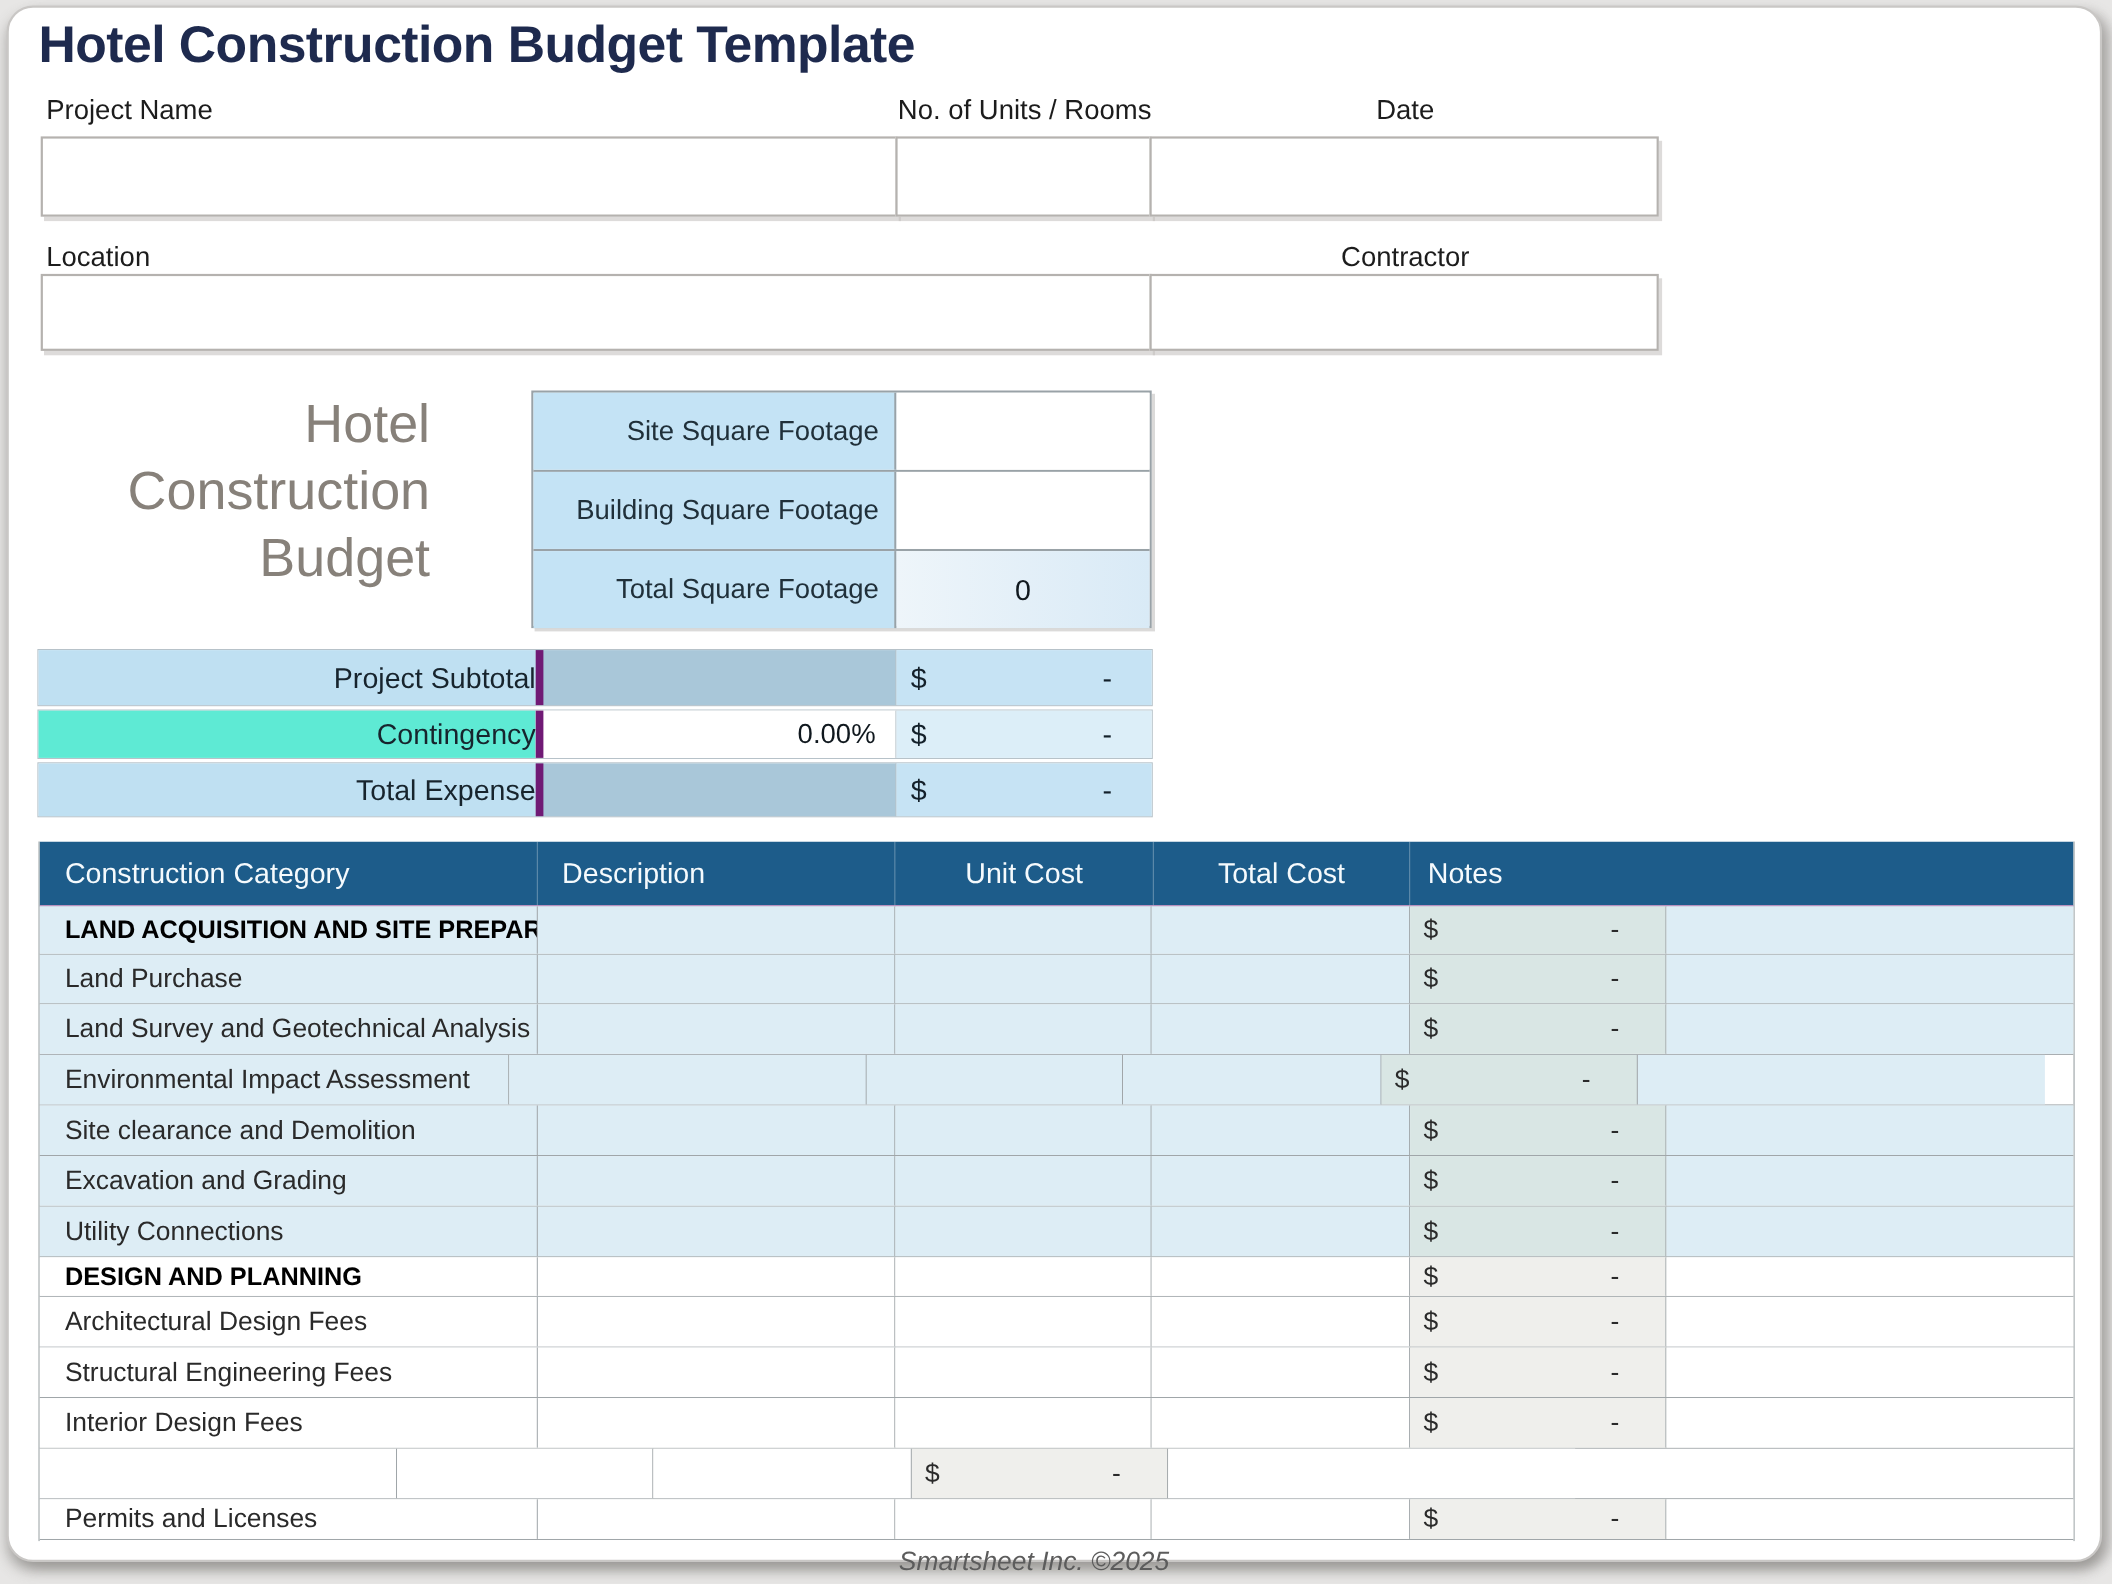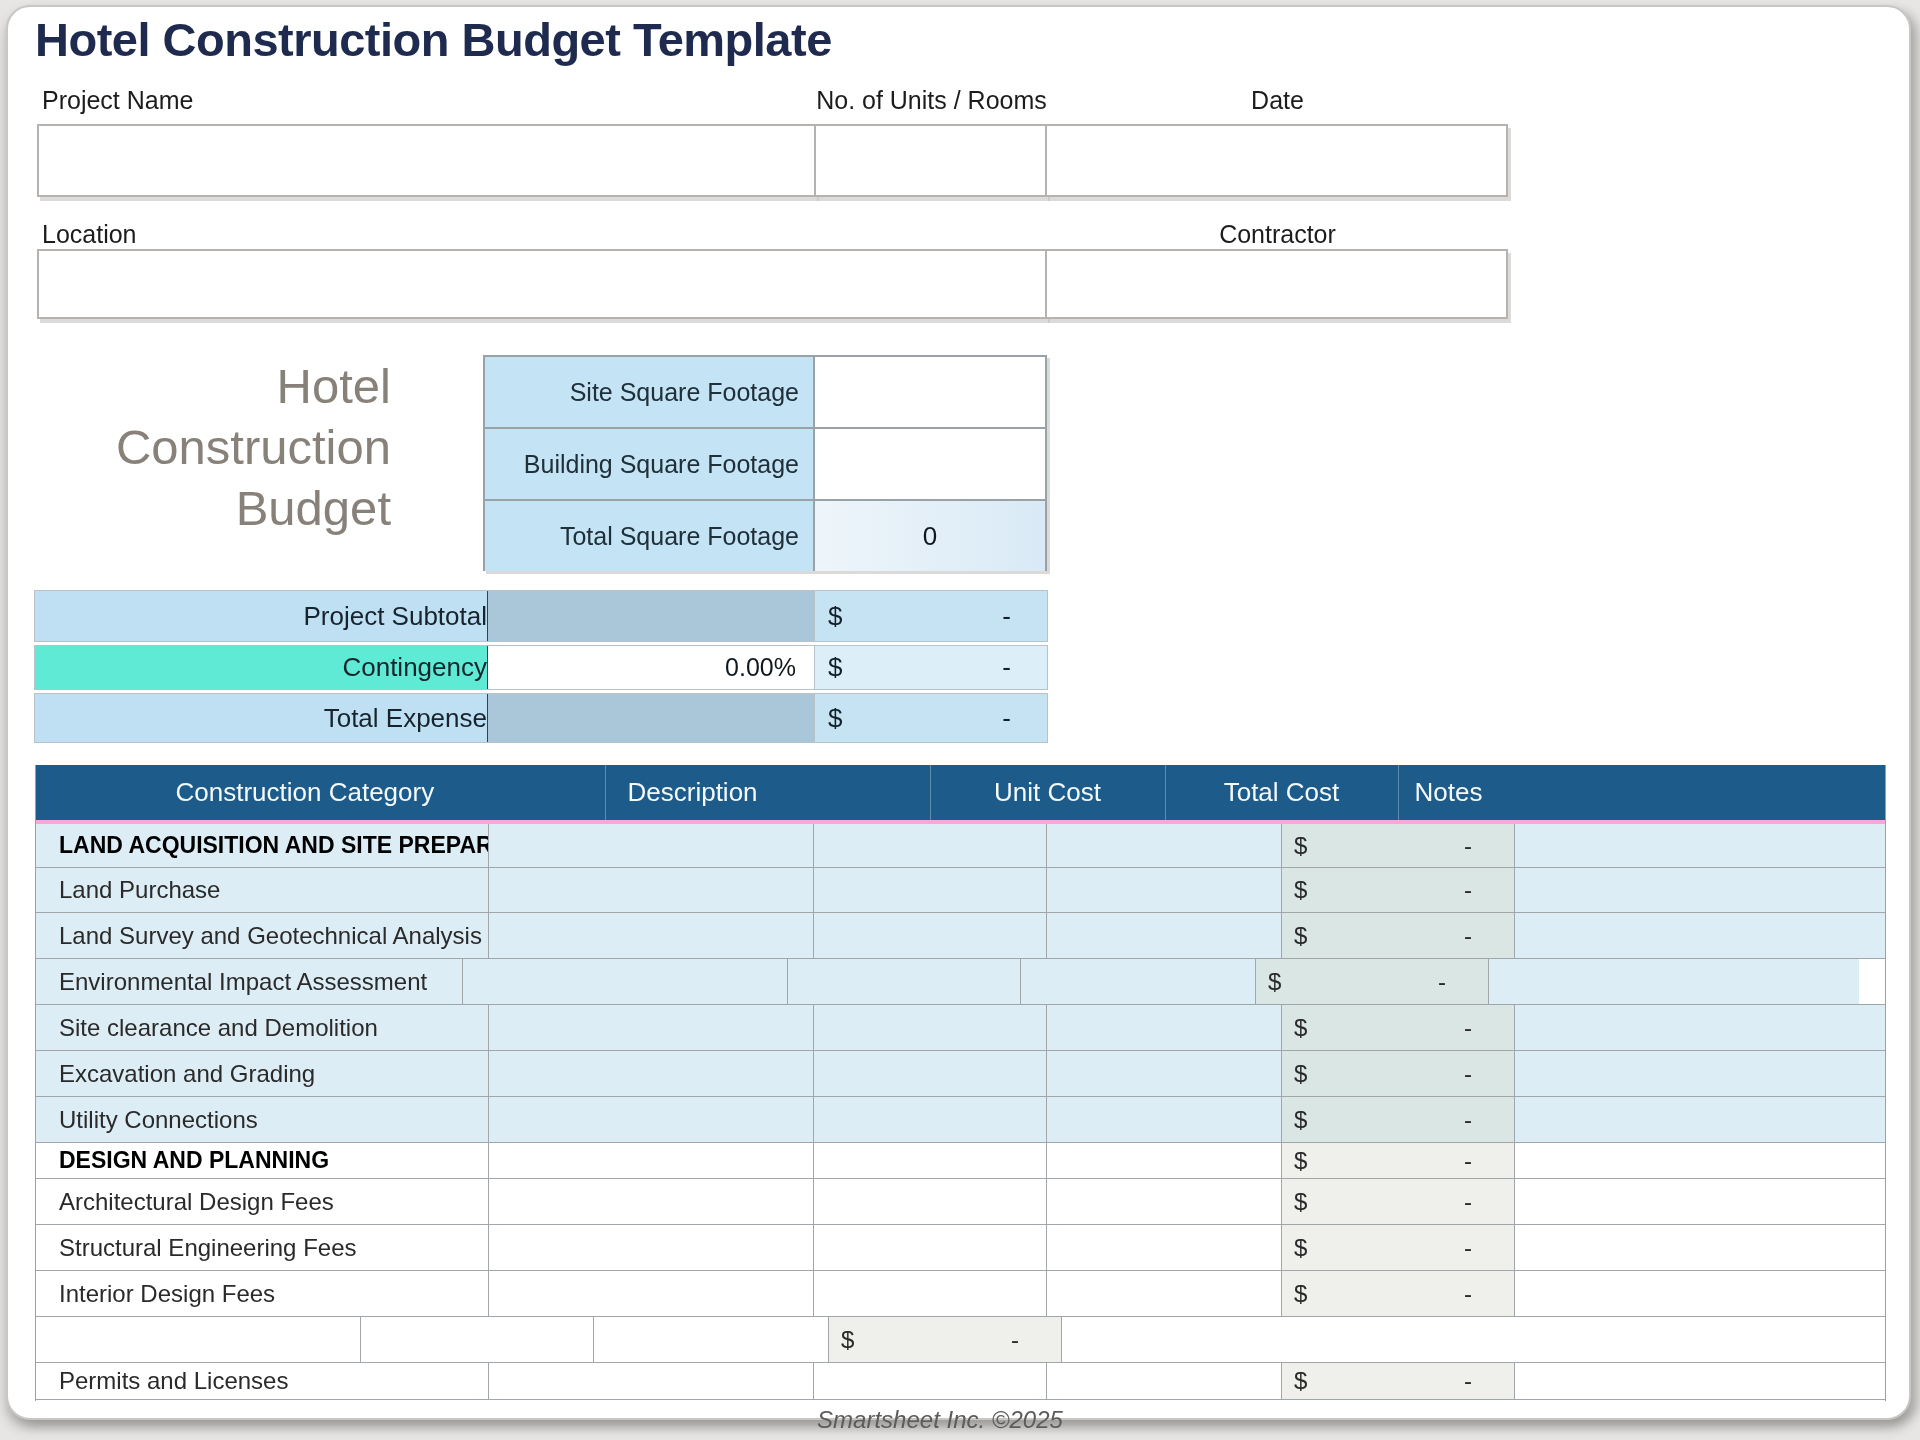--- a/index.html
+++ b/index.html
@@ -55,34 +55,34 @@
     border-right:2px solid #99a2a7;
   }
   .sf-value{flex:1;background:#fff;display:flex;align-items:center;justify-content:center;font-size:26px;color:#10181e;}
   .sf-row.total .sf-value{background:linear-gradient(90deg,#eef5fa 0%,#d9eaf6 100%);}
   
   .sum-row{position:absolute;left:34px;width:1014px;display:flex;box-sizing:border-box;border:1px solid #b7c2c9;}
   #sum-0{top:590px;height:52px;}
   #sum-1{top:645px;height:45px;}
   #sum-2{top:693px;height:50px;}
   .sum-label{width:452px;display:flex;align-items:center;justify-content:flex-end;font-size:26px;color:#17242d;box-sizing:border-box;}
-  .sum-mid{width:328px;border-left:1px solid #701a75;border-right:1px solid #b7c2c9;box-sizing:border-box;display:flex;align-items:center;justify-content:flex-end;padding-right:18px;font-size:25px;color:#10181e;}
+  .sum-mid{width:328px;border-left:7px solid #701a75;border-right:1px solid #b7c2c9;box-sizing:border-box;display:flex;align-items:center;justify-content:flex-end;padding-right:18px;font-size:25px;color:#10181e;}
   .sum-val{flex:1;display:flex;align-items:center;justify-content:space-between;box-sizing:border-box;padding:0 36px 0 13px;font-size:26px;color:#13202a;}
   .sum-row.emph .sum-label{background:#bfe0f2;}
   .sum-row.emph .sum-mid{background:#a9c7d9;}
   .sum-row.emph .sum-val{background:#c6e3f4;}
   .sum-row.alt .sum-label{background:#5eead4;}
   .sum-row.alt .sum-mid{background:#ffffff;}
   .sum-row.alt .sum-val{background:#dceef8;}
   
   #btable{
     position:absolute;left:35px;top:765px;width:1849px;height:636px;overflow:hidden;
     border-left:1px solid #99a1a4;border-right:1px solid #99a1a4;background:#fff;
   }
-  .bheader{position:absolute;left:0;top:0;width:1849px;height:59px;background:#1d5c8a;display:flex;border-bottom:4px solid #f9a8d4;box-sizing:border-box;justify-content:center;}
+  .bheader{position:absolute;left:0;top:0;width:1849px;height:59px;background:#1d5c8a;display:flex;border-bottom:1px solid #f9a8d4;box-sizing:border-box;}
   .hcell{color:#f5fafd;font-size:26px;display:flex;align-items:center;box-sizing:border-box;border-right:1px solid rgba(255,255,255,.3);}
   .hcell:last-child{border-right:none;}
   .hcell.pad0{padding-left:23px;} .hcell.pad1{padding-left:22px;} .hcell.pad5{padding-left:16px;}
   .hcell.center{justify-content:center;}
   .trow{position:absolute;left:0;width:1849px;display:flex;border-bottom:1px solid #a0a6a9;box-sizing:border-box;}
   .tcell{
     box-sizing:border-box;border-right:1px solid #a0a6a9;display:flex;align-items:center;
     font-size:24px;color:#2a2a2a;padding-left:23px;overflow:hidden;white-space:nowrap;
   }
   .tcell:last-child{border-right:none;}

